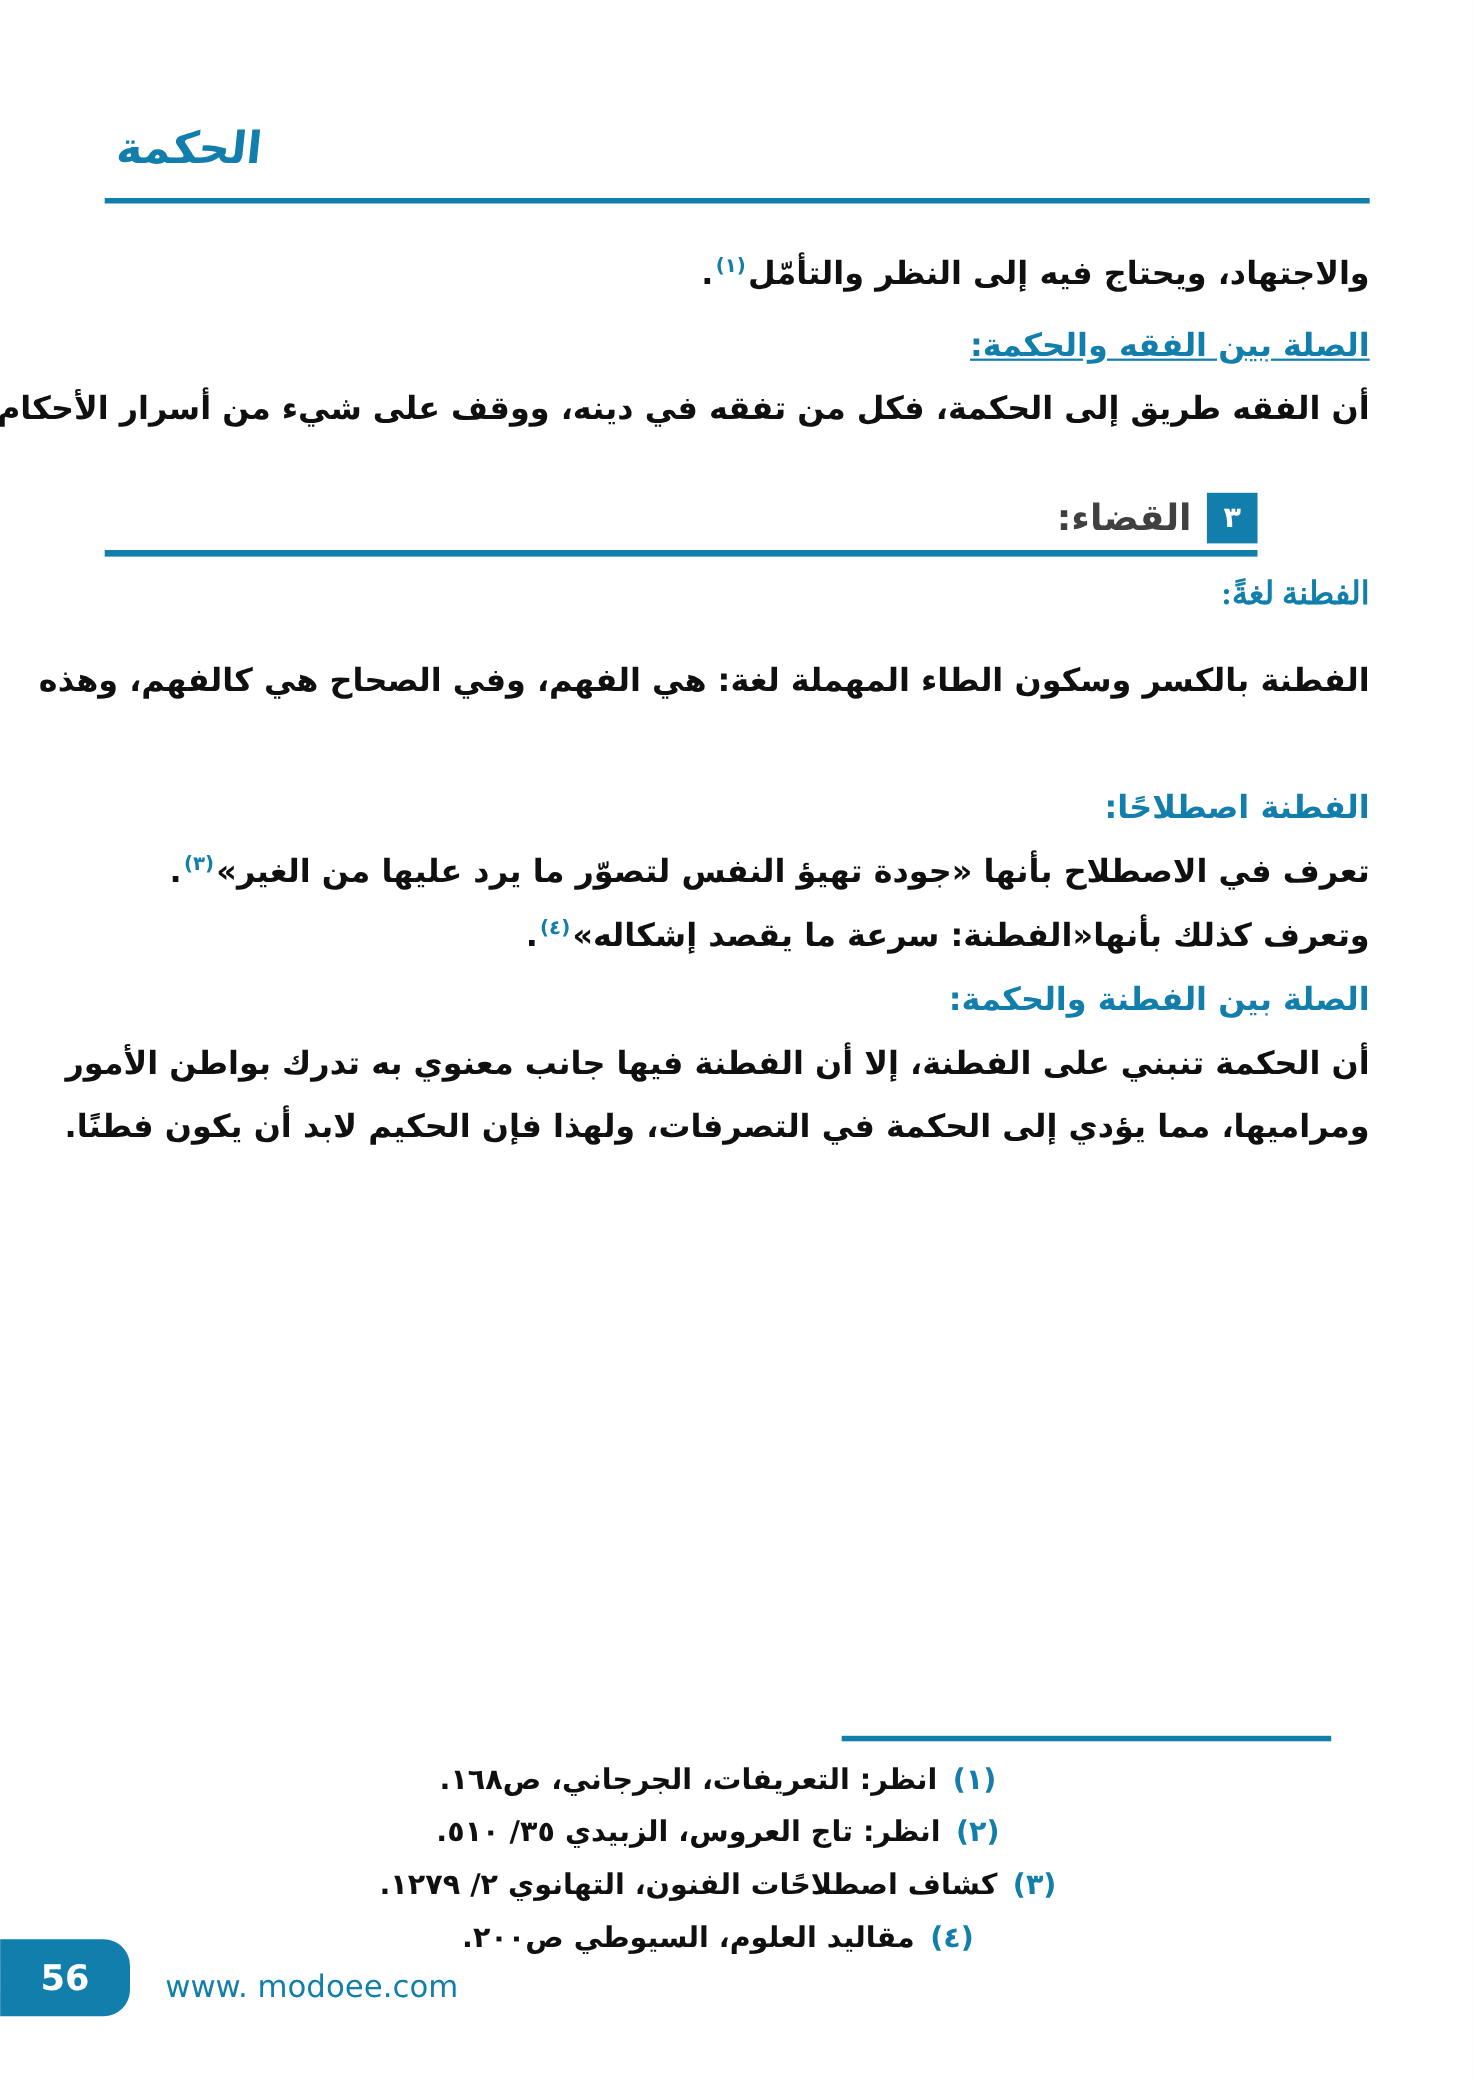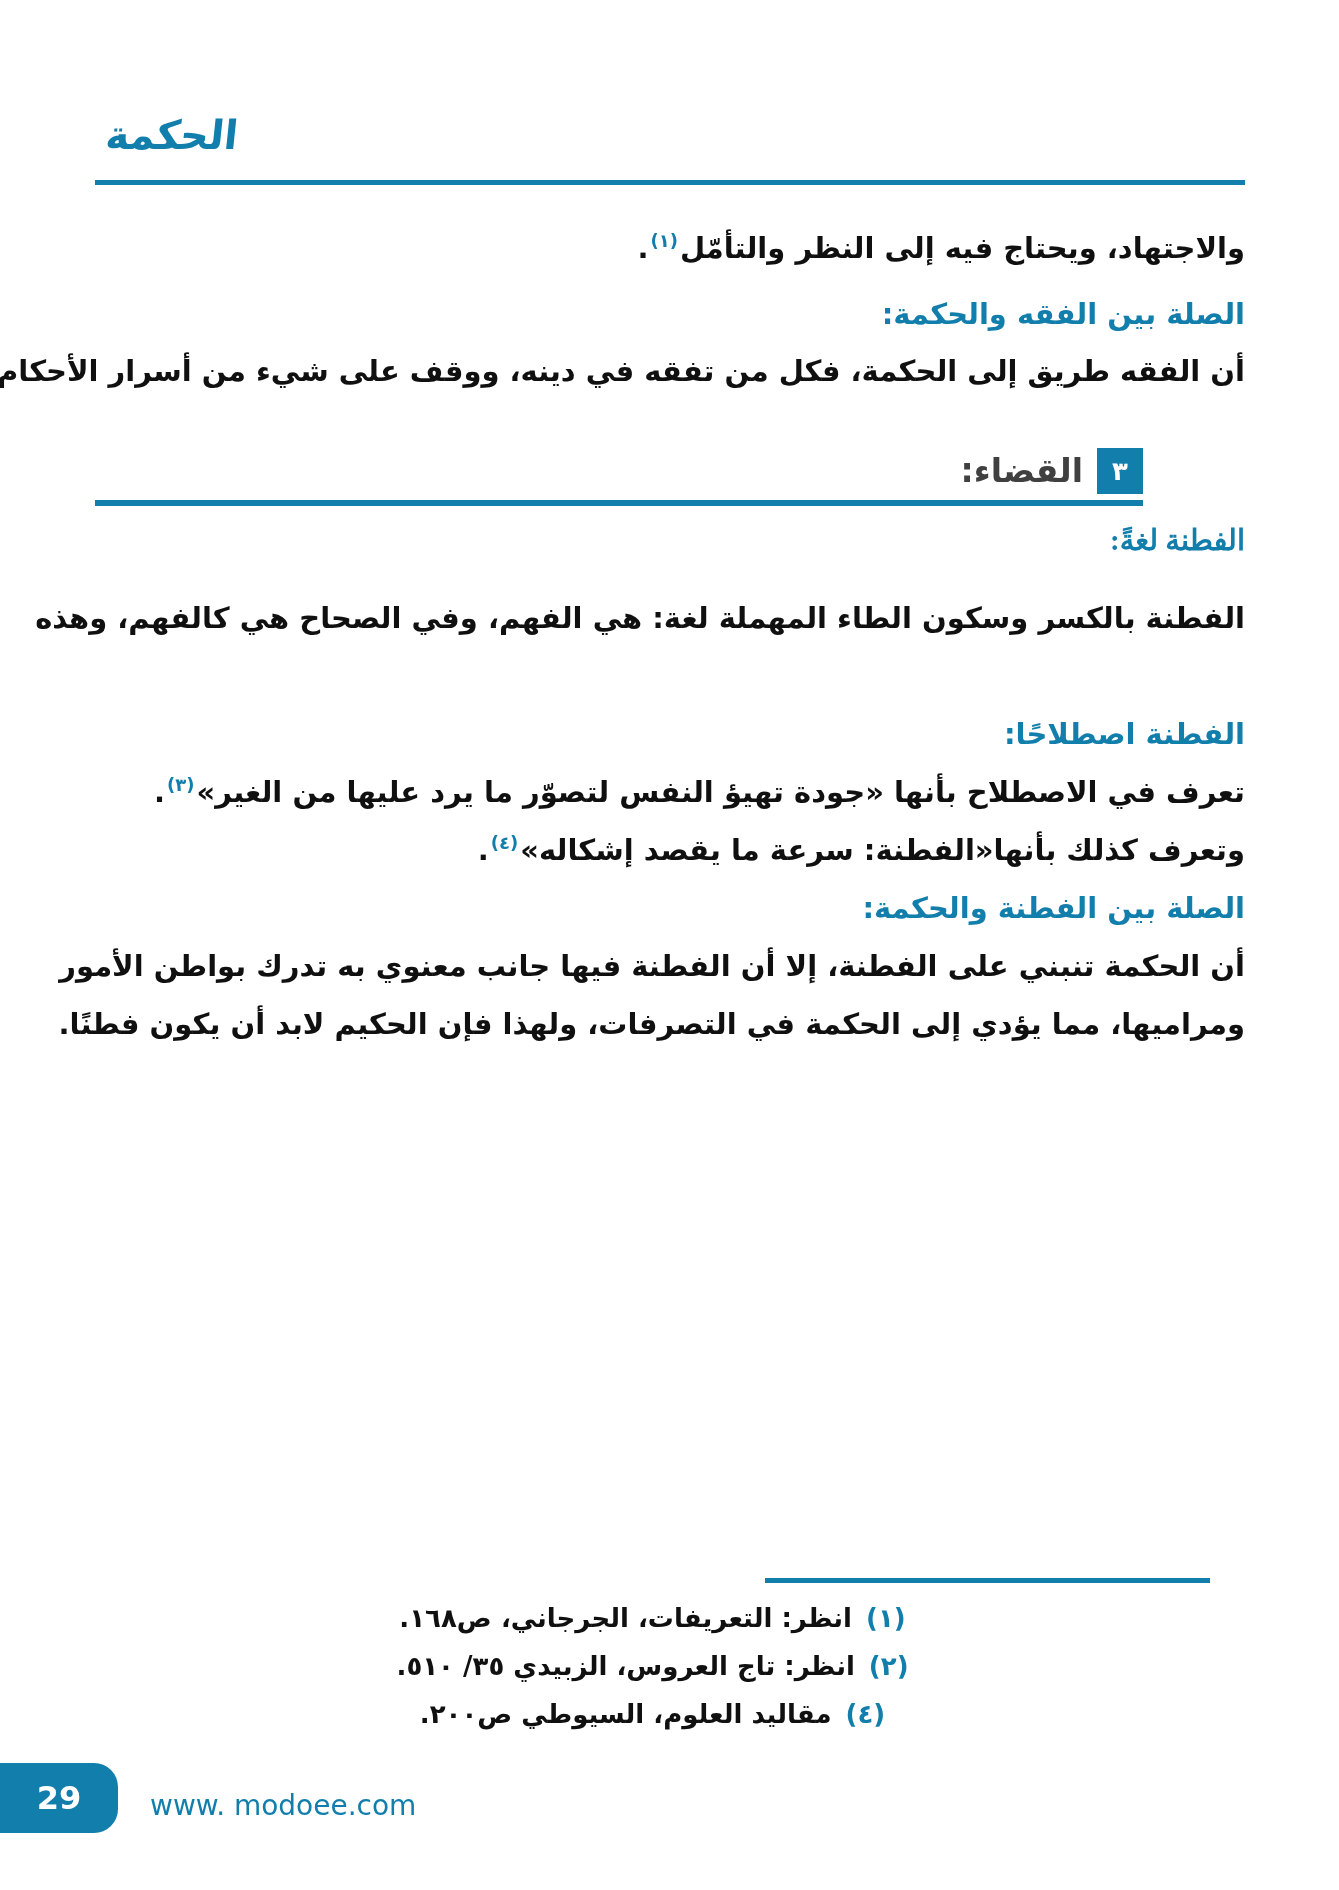--- a/index.html
+++ b/index.html
@@ -77,21 +77,21 @@
 
 <div class="page">
 
   <div class="abs logo">الحكمة</div>
   <div class="abs rule rule-header"></div>
 
   <div class="abs line intro-indent" style="top:222px;">
     <span>والاجتهاد، ويحتاج فيه إلى النظر والتأمّل</span><sup class="fnref">(١)</sup><span>.</span>
   </div>
 
-  <div class="abs line heading" style="top:288px;">الصلة بين الفقه والحكمة:</div>
+  <div class="abs line heading" style="top:288px;text-decoration:underline;">الصلة بين الفقه والحكمة:</div>
 
   <div class="abs line indent" style="top:345px;">أن الفقه طريق إلى الحكمة، فكل من تفقه في دينه، ووقف على شيء من أسرار الأحكام</div>
 
   <div class="abs section-row">
     <div class="section-numbox">
       <span>٣</span>
     </div>
     <div class="section-title">القضاء:</div>
   </div>
   <div class="abs rule rule-section"></div>
@@ -113,22 +113,25 @@
 
   <div class="abs rule rule-footnotes"></div>
   <div class="abs footnotes">
     <div class="fnrow">
       <span class="marker">(١)</span><span>انظر: التعريفات، الجرجاني، ص١٦٨.</span>
     </div>
     <div class="fnrow">
       <span class="marker">(٢)</span><span>انظر: تاج العروس، الزبيدي ٣٥/ ٥١٠.</span>
     </div>
     <div class="fnrow">
+      <span class="marker">(٣)</span><span>كشاف اصطلاحًات الفنون، التهانوي ٢/ ١٢٧٩.</span>
+    </div>
+    <div class="fnrow">
       <span class="marker">(٤)</span><span>مقاليد العلوم، السيوطي ص٢٠٠.</span>
     </div>
   </div>
 
   <div class="abs page-badge">
-    <span>29</span>
+    <span>56</span>
   </div>
   <div class="abs website">www. modoee.com</div>
 
 </div>
 
 </body></html>

